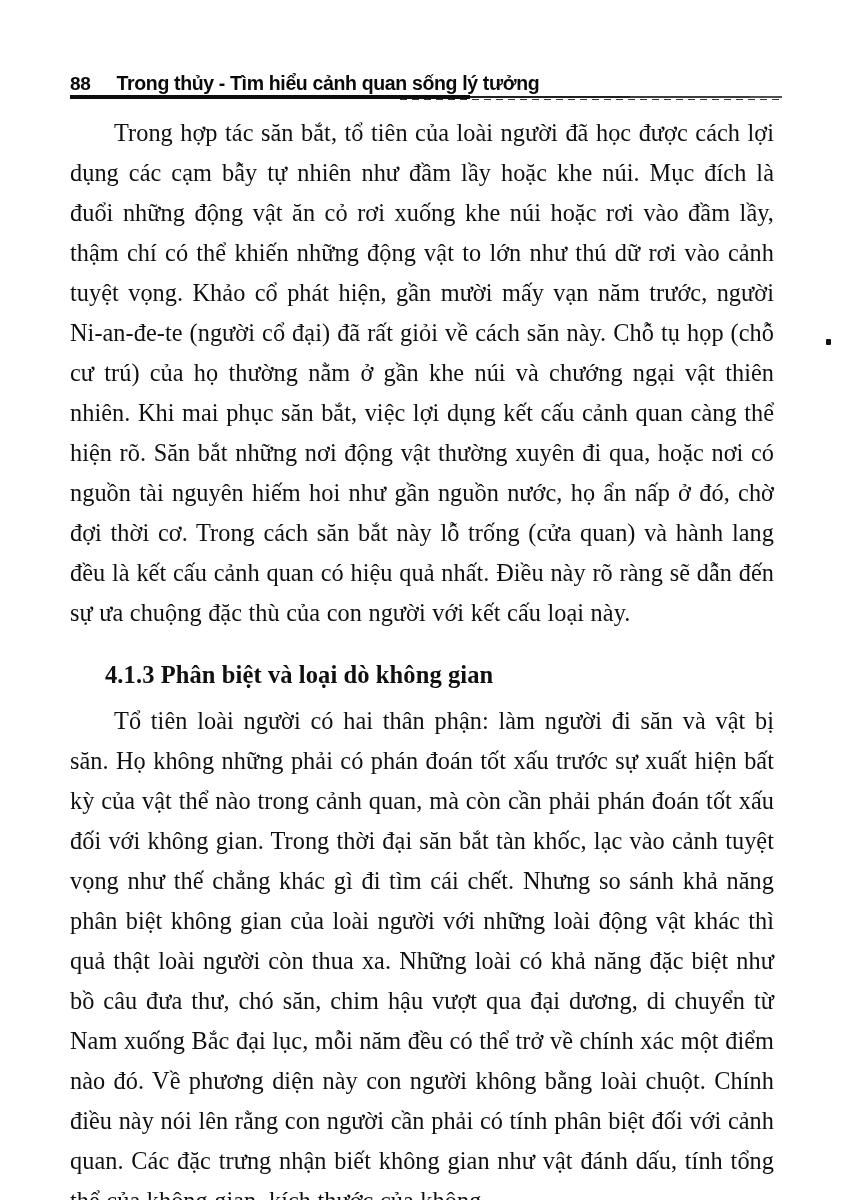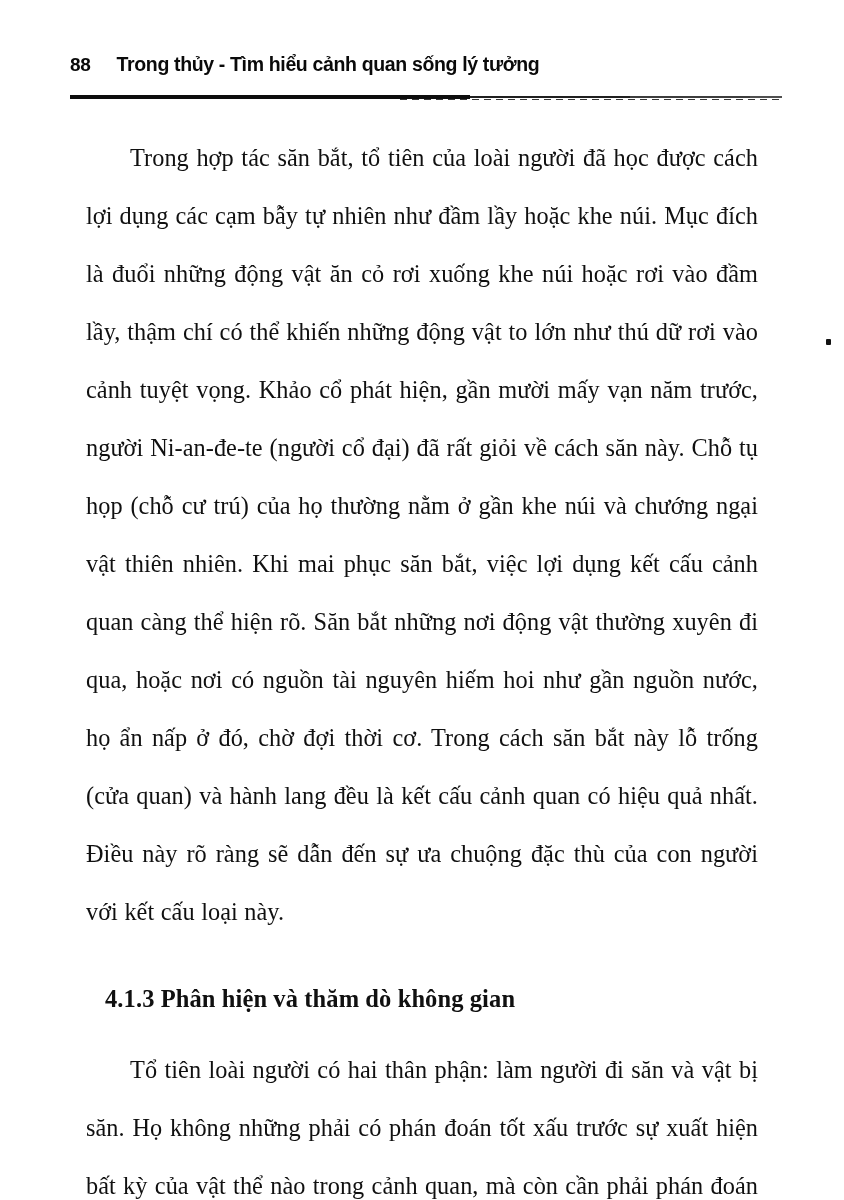--- a/index.html
+++ b/index.html
@@ -22,21 +22,21 @@
     top: 0; left: 0;
     width: 844px;
     height: 1200px;
     background: #ffffff;
   }
 
   
   .running-head {
     position: absolute;
     left: 70px;
-    top: 53px;
+    top: 72px;
     width: 712px;
     height: 28px;
     display: flex;
     align-items: baseline;
     font-family: "Liberation Sans", "DejaVu Sans", sans-serif;
     font-weight: bold;
     color: #0a0a0a;
     white-space: nowrap;
   }
   .folio {
@@ -83,23 +83,23 @@
 
   
   .body-block {
     position: absolute;
     left: 70px;
     top: 113px;
     width: 704px;
   }
 
   p.para {
-    margin: 16px;
+    margin: 0;
     font-size: 24.3px;
-    line-height: 58px;
+    line-height: 40px;
     text-align: justify;
     text-align-last: left;
     text-indent: 44px;
     letter-spacing: 0.05px;
     word-spacing: 0.4px;
     -webkit-font-smoothing: none;
   }
 
   h3.section-heading {
     margin: 0;
@@ -137,21 +137,21 @@
     <span class="seg rule-b"></span>
     <span class="seg rule-c"></span>
     <span class="seg rule-d"></span>
     <span class="rule-speckle"></span>
   </div>
 
   <div class="body-block">
 
     <p class="para">Trong hợp tác săn bắt, tổ tiên của loài người đã học được cách lợi dụng các cạm bẫy tự nhiên như đầm lầy hoặc khe núi. Mục đích là đuổi những động vật ăn cỏ rơi xuống khe núi hoặc rơi vào đầm lầy, thậm chí có thể khiến những động vật to lớn như thú dữ rơi vào cảnh tuyệt vọng. Khảo cổ phát hiện, gần mười mấy vạn năm trước, người Ni-an-đe-te (người cổ đại) đã rất giỏi về cách săn này. Chỗ tụ họp (chỗ cư trú) của họ thường nằm ở gần khe núi và chướng ngại vật thiên nhiên. Khi mai phục săn bắt, việc lợi dụng kết cấu cảnh quan càng thể hiện rõ. Săn bắt những nơi động vật thường xuyên đi qua, hoặc nơi có nguồn tài nguyên hiếm hoi như gần nguồn nước, họ ẩn nấp ở đó, chờ đợi thời cơ. Trong cách săn bắt này lỗ trống (cửa quan) và hành lang đều là kết cấu cảnh quan có hiệu quả nhất. Điều này rõ ràng sẽ dẫn đến sự ưa chuộng đặc thù của con người với kết cấu loại này.</p>
 
-    <h3 class="section-heading">4.1.3 Phân hiện và thăm dò không gian</h3>
+    <h3 class="section-heading">4.1.3 Phân biệt và loại dò không gian</h3>
 
     <p class="para">Tổ tiên loài người có hai thân phận: làm người đi săn và vật bị săn. Họ không những phải có phán đoán tốt xấu trước sự xuất hiện bất kỳ của vật thể nào trong cảnh quan, mà còn cần phải phán đoán tốt xấu đối với không gian. Trong thời đại săn bắt tàn khốc, lạc vào cảnh tuyệt vọng như thế chẳng khác gì đi tìm cái chết. Nhưng so sánh khả năng phân biệt không gian của loài người với những loài động vật khác thì quả thật loài người còn thua xa. Những loài có khả năng đặc biệt như bồ câu đưa thư, chó săn, chim hậu vượt qua đại dương, di chuyển từ Nam xuống Bắc đại lục, mỗi năm đều có thể trở về chính xác một điểm nào đó. Về phương diện này con người không bằng loài chuột. Chính điều này nói lên rằng con người cần phải có tính phân biệt đối với cảnh quan. Các đặc trưng nhận biết không gian như vật đánh dấu, tính tổng thể của không gian, kích thước của không</p>
 
   </div>
 
   <span class="speck"></span>
 
 </div>
 
 </body></html>

